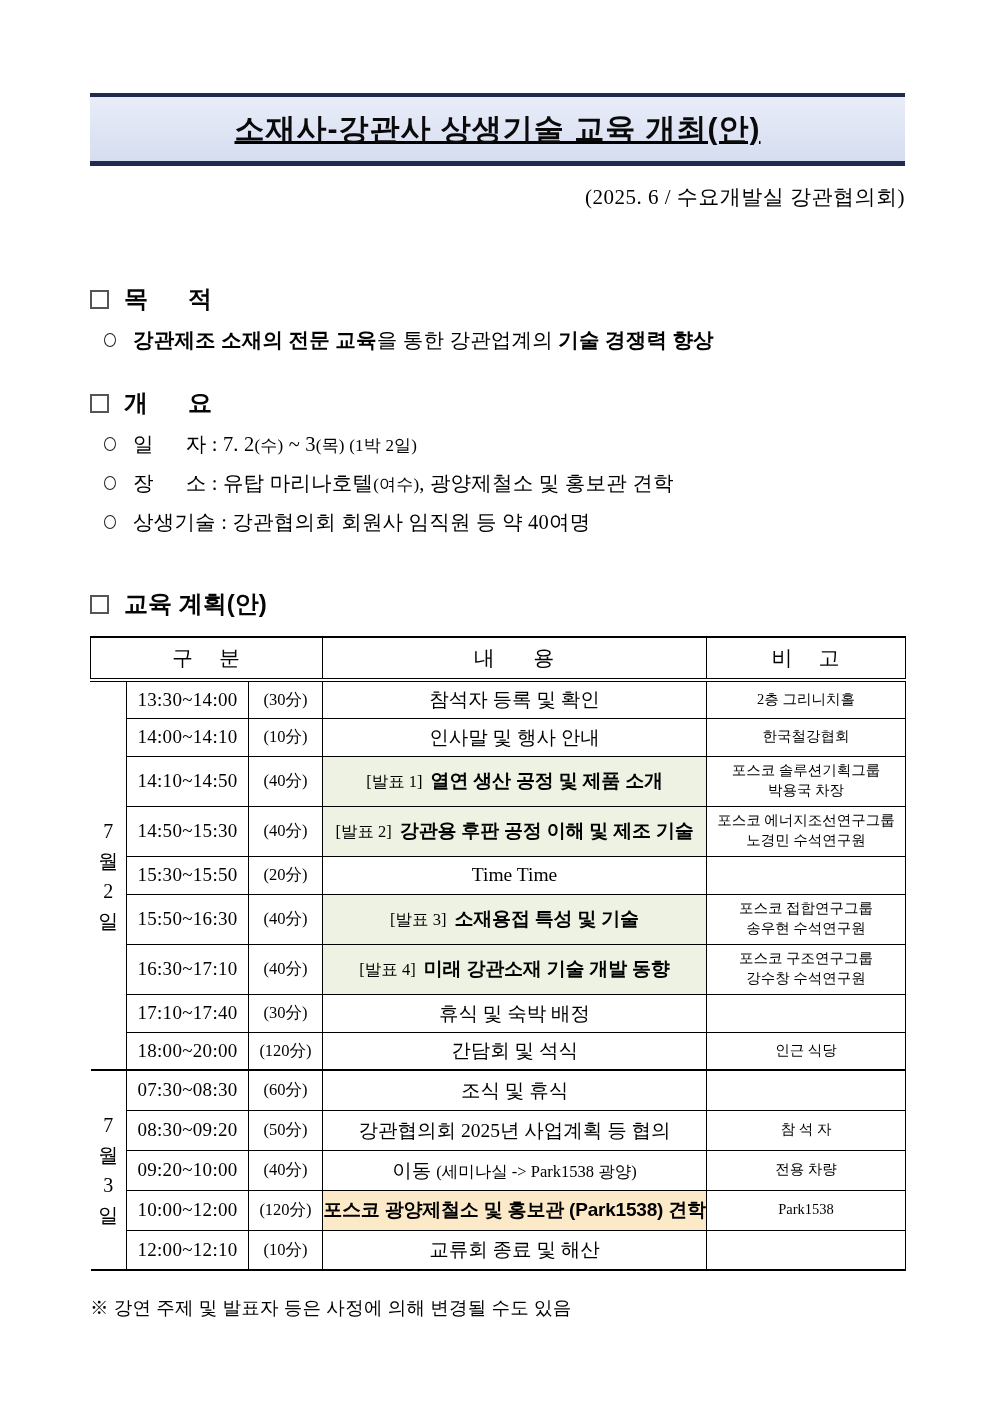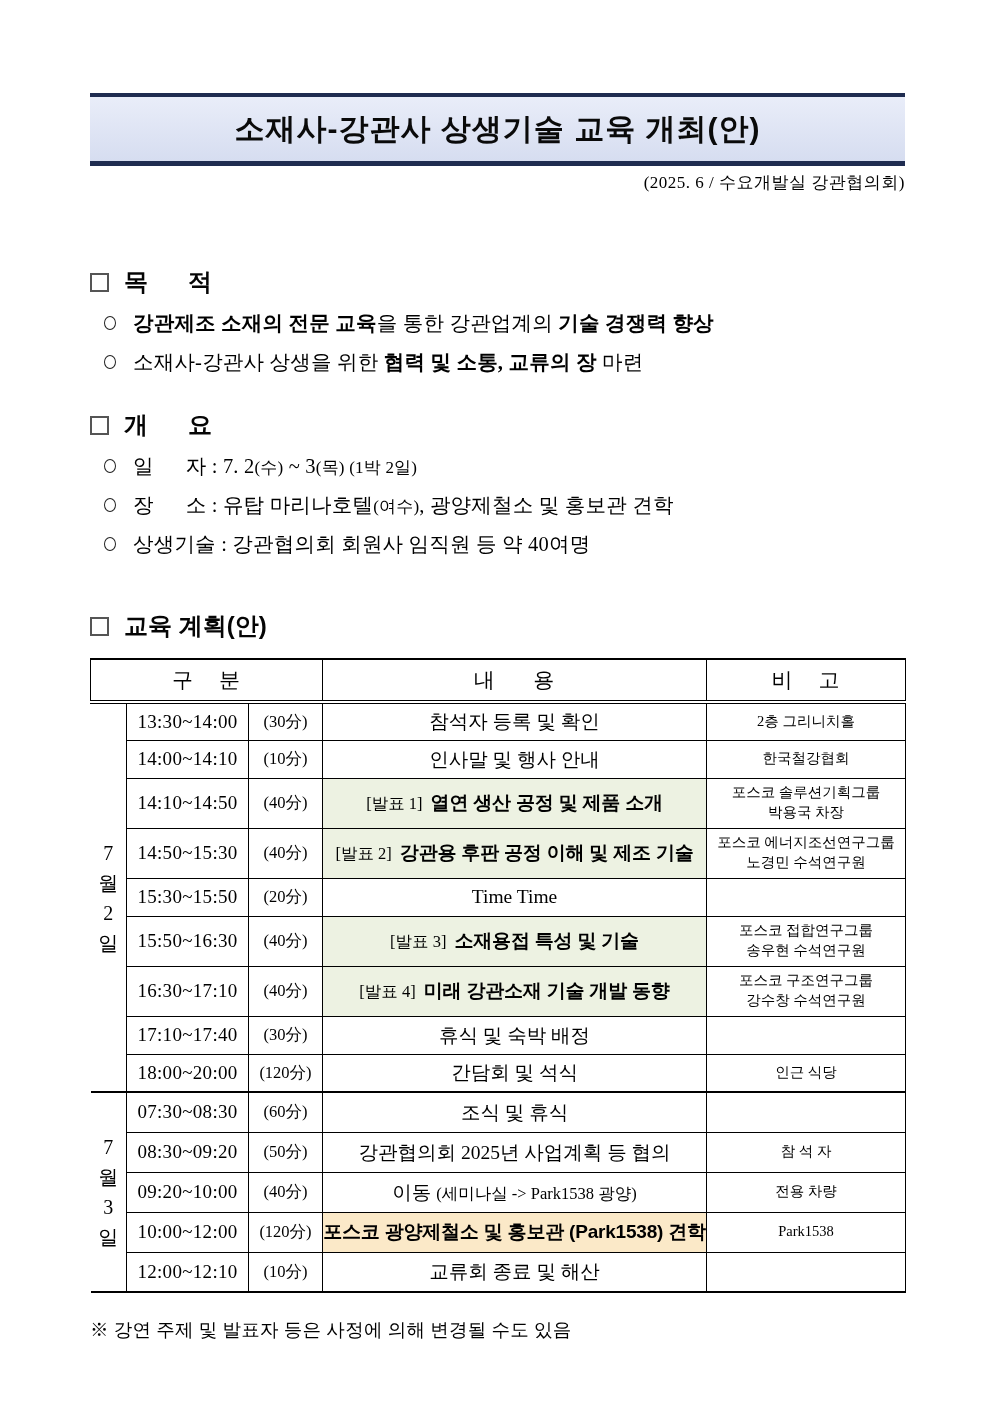--- a/index.html
+++ b/index.html
@@ -12,26 +12,27 @@
   .page{width:815px;margin-left:90px;}
 
   
   .title-bar{
     margin-top:93px;
     border-top:4px solid var(--navy,#1f2c50);
     border-bottom:5px solid var(--navy,#1f2c50);
     background:linear-gradient(180deg,var(--title-bg-top,#e9edf9) 0%,var(--title-bg-bottom,#d6ddf0) 100%);
     text-align:center;
     padding:12px 0 11px 0;
+    text-decoration:underline;
   }
   .title-bar h1{
     margin:0;font-family:"Liberation Sans","DejaVu Sans",sans-serif;
     font-size:30px;font-weight:800;letter-spacing:1px;color:#0a0a0a;
   }
-  .subtitle{margin-top:5px;text-align:right;font-size:17px;letter-spacing:.5px;}
+  .subtitle{margin-top:17px;text-align:right;font-size:21px;letter-spacing:.5px;}
 
   
   .sec-heading{
     display:flex;align-items:center;
     font-family:"Liberation Sans","DejaVu Sans",sans-serif;
     font-size:24px;font-weight:800;white-space:pre;color:#050505;
   }
   .sec-heading .chk{
     display:inline-block;width:15px;height:15px;border:2px solid #555;
     margin-right:15px;background:#fff;flex:0 0 auto;
@@ -101,24 +102,20 @@
   </div>
   <div class="subtitle">(2025. 6 / 수요개발실 강관협의회)</div>
 
   <div class="sec-heading h-purpose">
     <span class="chk"></span>
     <span>목      적</span>
   </div>
   <div class="bullet-line">
     <span class="dot"></span>
     <span><span class="b">강관제조 소재의 전문 교육</span><span>을 통한 강관업계의 </span><span class="b">기술 경쟁력 향상</span></span>
-  </div>
-  <div class="bullet-line">
-    <span class="dot"></span>
-    <span><span>소재사-강관사 상생을 위한 </span><span class="b">협력 및 소통, 교류의 장</span><span> 마련</span></span>
   </div>
 
   <div class="sec-heading h-overview">
     <span class="chk"></span>
     <span>개      요</span>
   </div>
   <div class="bullet-line">
     <span class="dot"></span>
     <span><span class="ov-label">일      자</span><span> : </span><span>7. 2</span><span class="sm">(수)</span><span> ~ 3</span><span class="sm">(목)</span><span class="sm"> (1박 2일)</span></span>
   </div>

